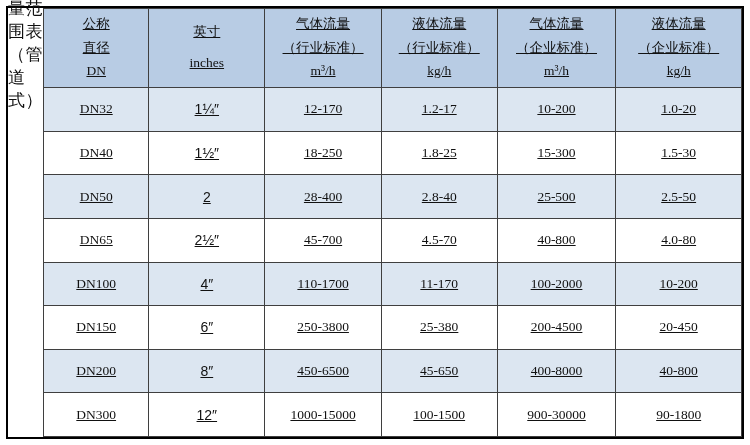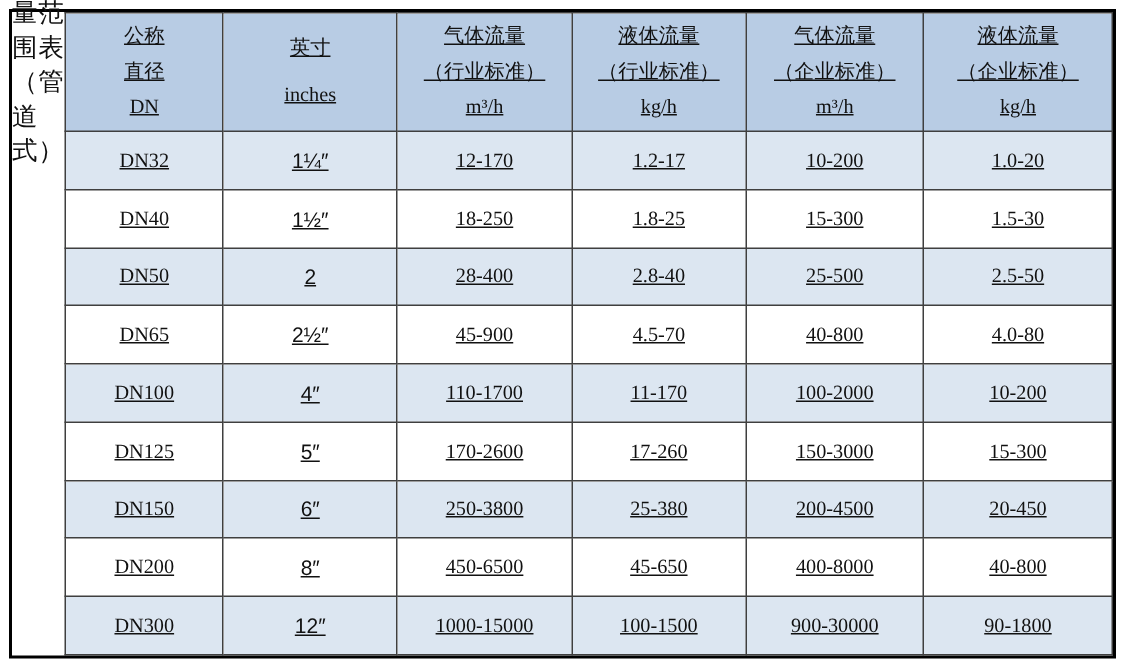--- a/index.html
+++ b/index.html
@@ -148,40 +148,32 @@
         <td>DN50</td>
         <td class="inches-cell">2</td>
         <td>28-400</td>
         <td>2.8-40</td>
         <td>25-500</td>
         <td>2.5-50</td>
       </tr>
       <tr>
         <td>DN65</td>
         <td class="inches-cell">2½″</td>
-        <td>45-900</td>
+        <td>45-700</td>
         <td>4.5-70</td>
         <td>40-800</td>
         <td>4.0-80</td>
       </tr>
       <tr>
         <td>DN100</td>
         <td class="inches-cell">4″</td>
         <td>110-1700</td>
         <td>11-170</td>
         <td>100-2000</td>
         <td>10-200</td>
-      </tr>
-      <tr>
-        <td>DN125</td>
-        <td class="inches-cell">5″</td>
-        <td>170-2600</td>
-        <td>17-260</td>
-        <td>150-3000</td>
-        <td>15-300</td>
       </tr>
       <tr>
         <td>DN150</td>
         <td class="inches-cell">6″</td>
         <td>250-3800</td>
         <td>25-380</td>
         <td>200-4500</td>
         <td>20-450</td>
       </tr>
       <tr>

